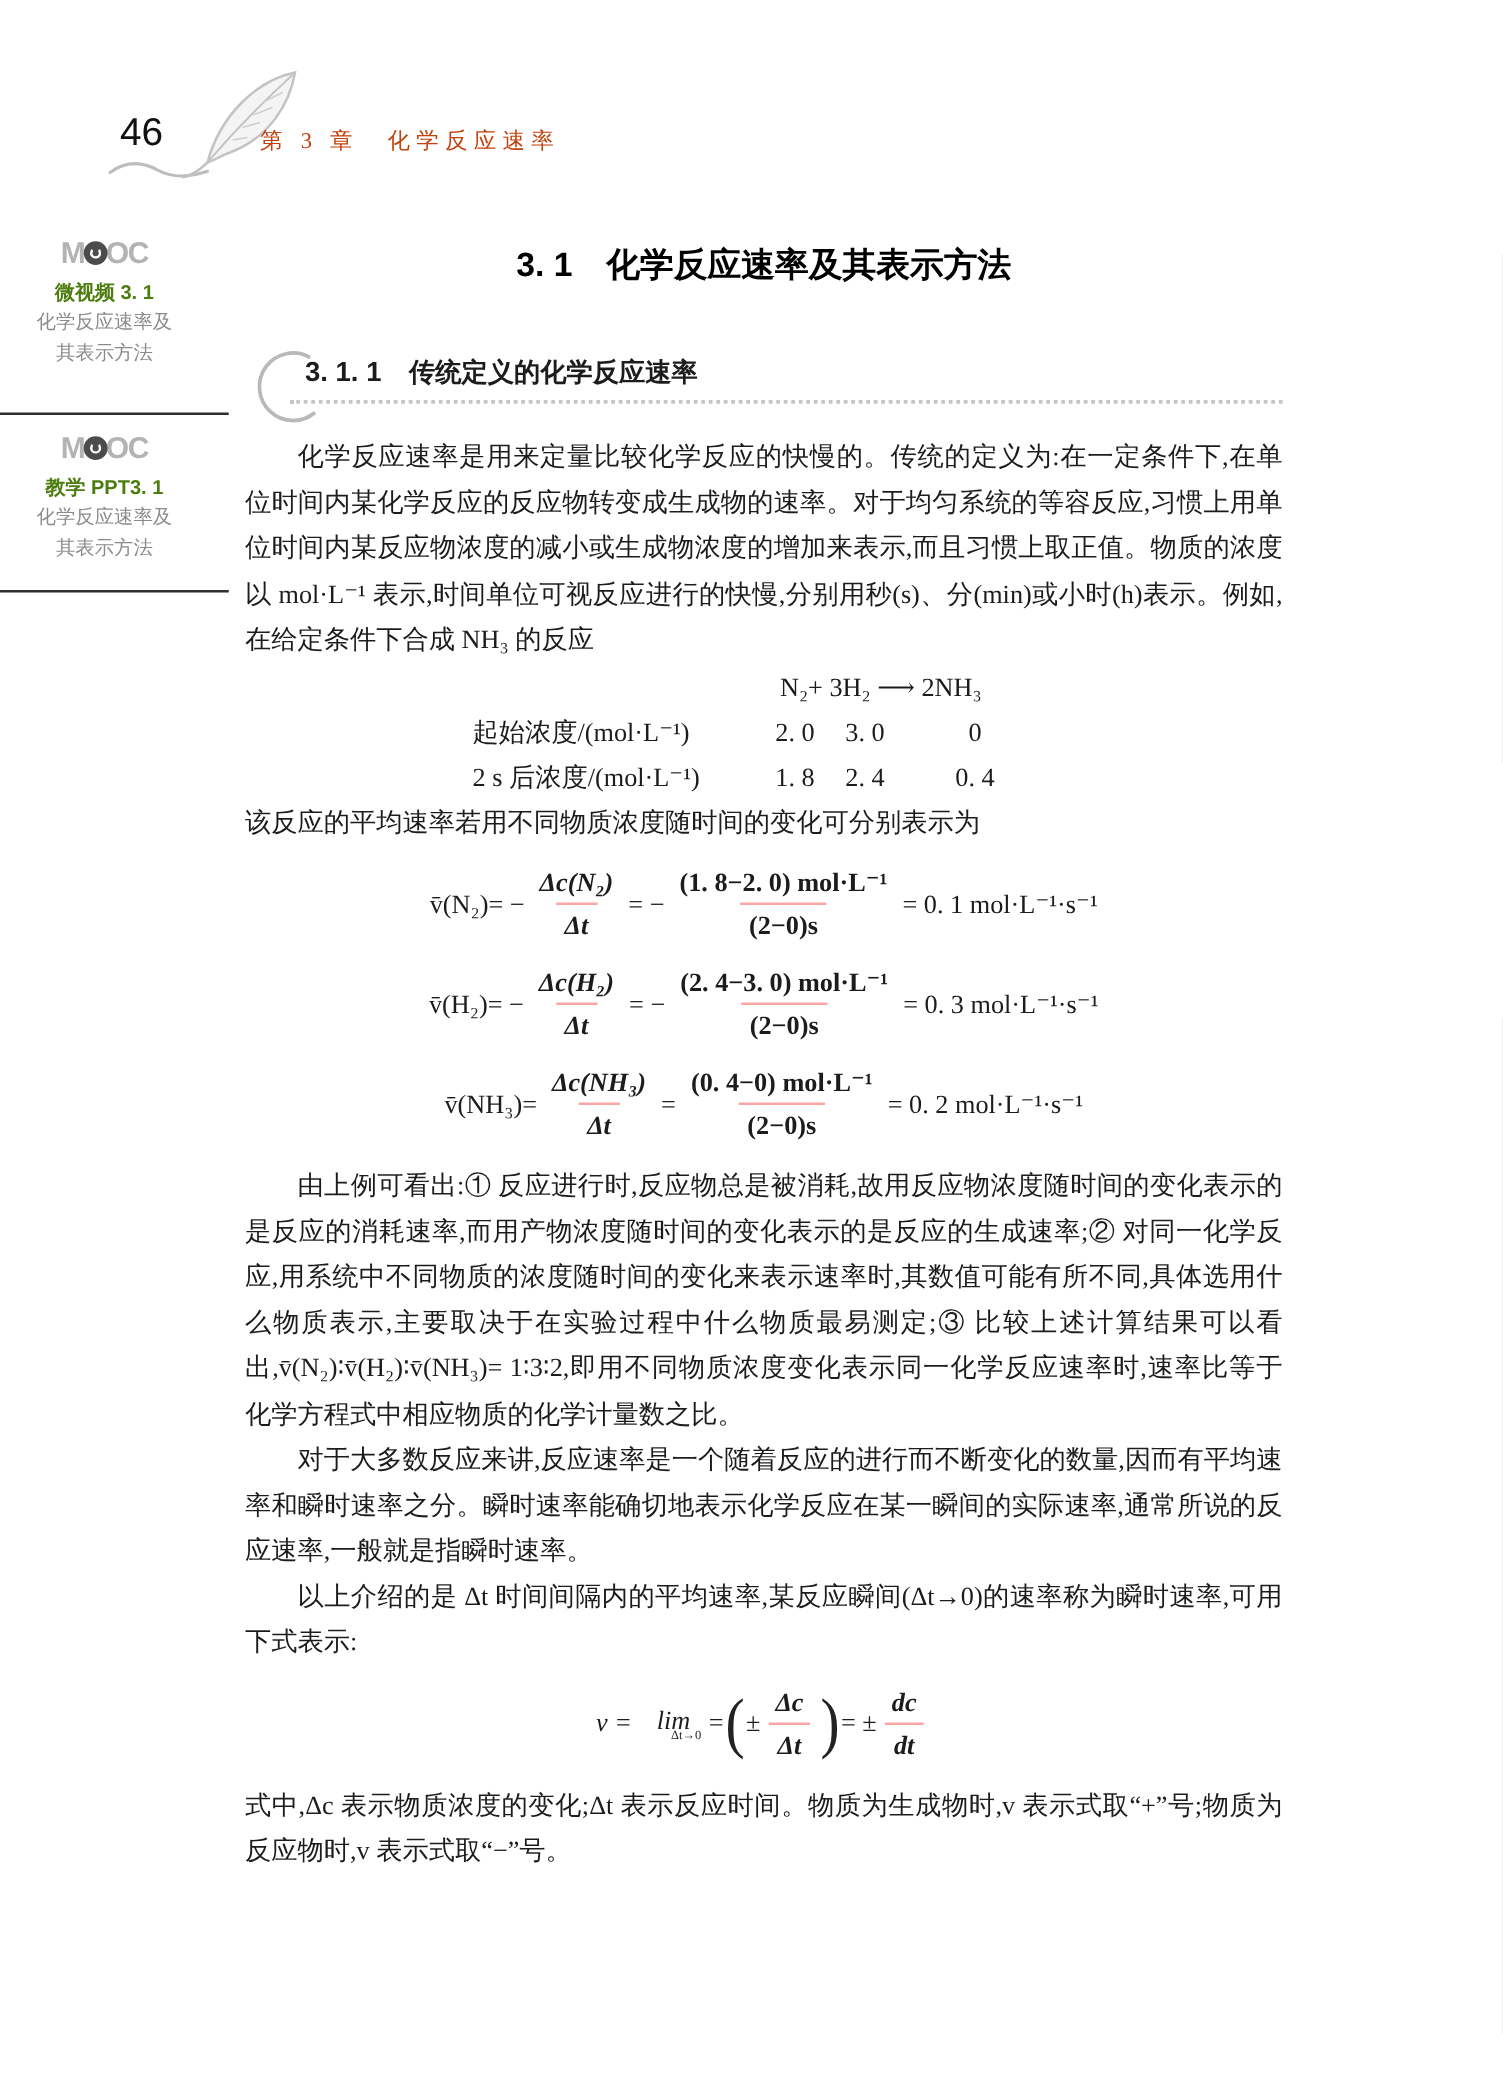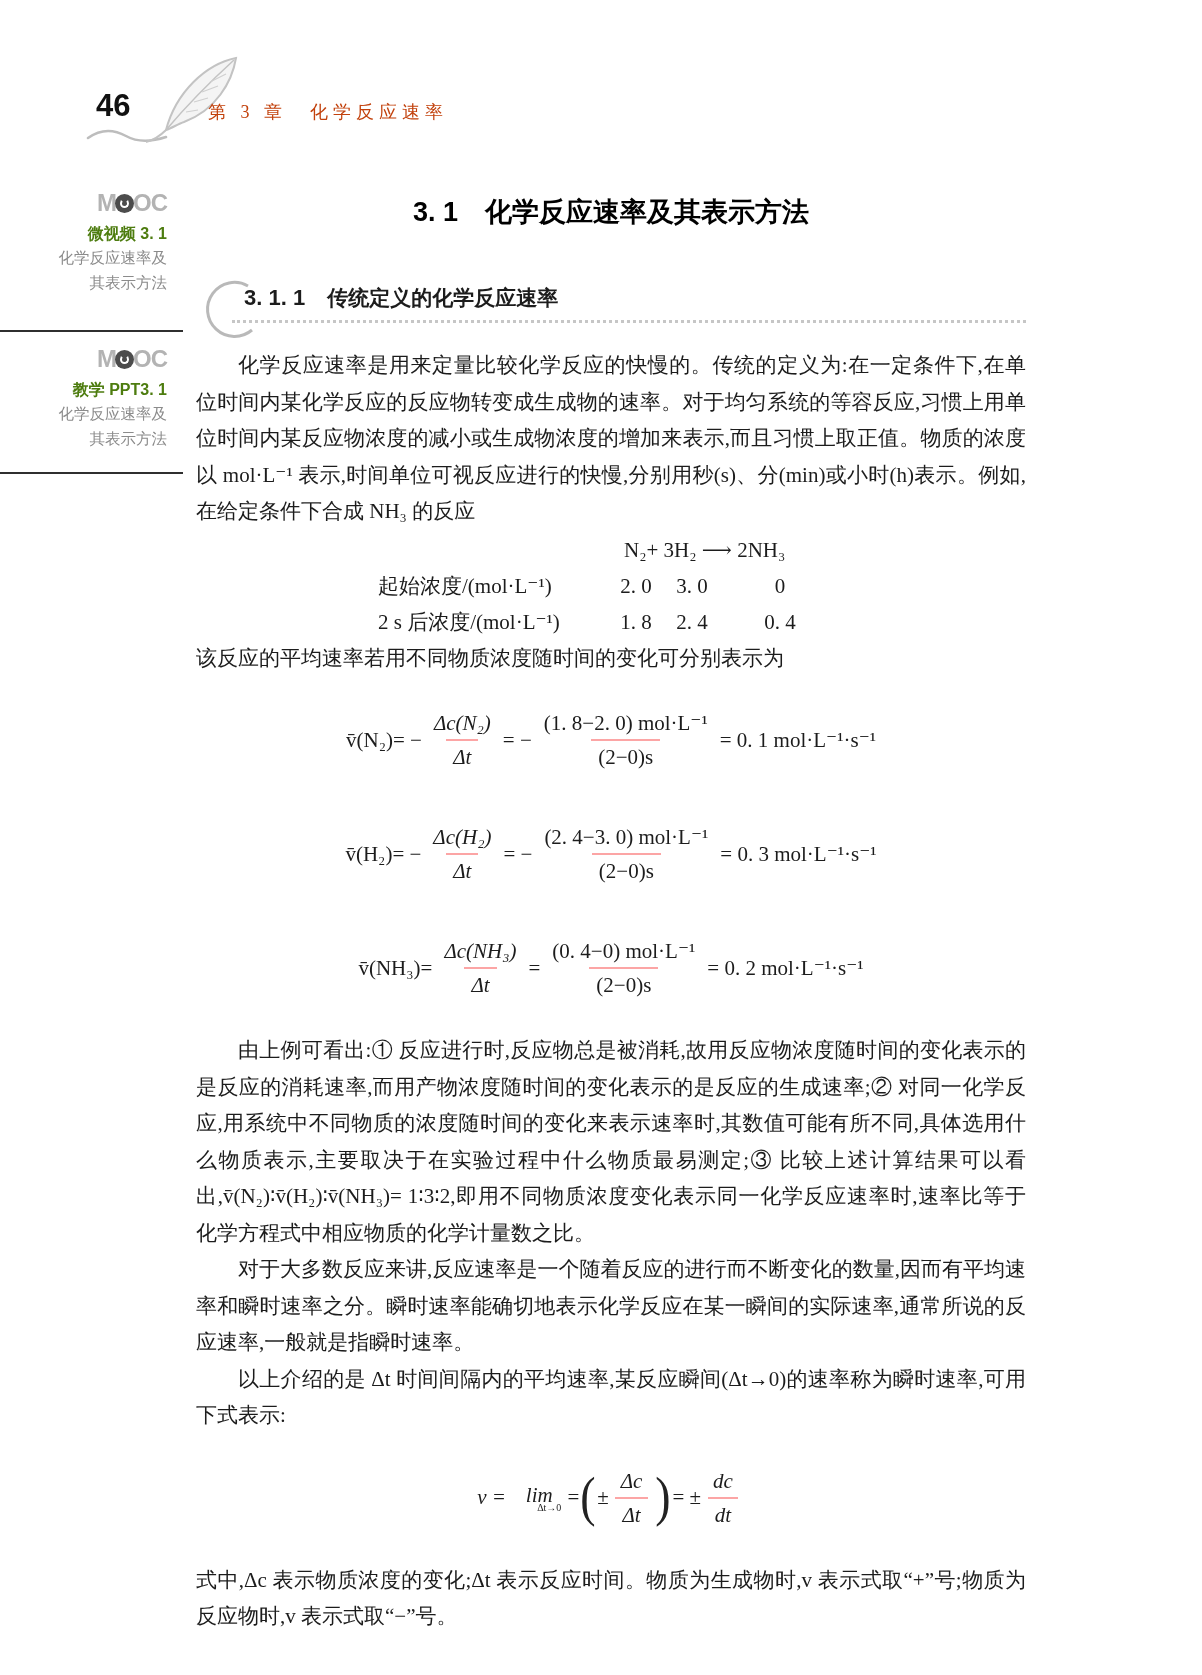--- a/index.html
+++ b/index.html
@@ -1,27 +1,27 @@
 <!DOCTYPE html>
 <html><head>
 <meta charset="utf-8">
 <style>
   html,body{margin:0;padding:0;background:#e8e8e8;}
   .page{position:relative;width:1202px;height:1675px;background:#ffffff;margin:0 auto;
         font-family:"Liberation Serif","DejaVu Serif",serif;color:#1c1c1c;overflow:hidden;}
 
   
   .pagenum{position:absolute;left:96px;top:88px;font-family:"Liberation Sans","DejaVu Sans",sans-serif;
-           font-size:31px;font-weight:bold;color:#111;}
+           font-size:31px;font-weight:normal;color:#111;}
   .squiggle{position:absolute;left:84px;top:126px;}
   .feather{position:absolute;left:128px;top:52px;}
   .chapter{position:absolute;left:208px;top:100px;font-size:18px;letter-spacing:5px;color:#c2410c;}
 
   
-  .sb{position:absolute;left:0;width:183px;text-align:right;padding-right:16px;box-sizing:border-box;}
+  .sb{position:absolute;left:0;width:183px;text-align:center;padding-right:16px;box-sizing:border-box;}
   .sb-video{top:188px;}
   .sb-ppt{top:344px;}
   .mooc{font-family:"Liberation Sans","DejaVu Sans",sans-serif;font-size:24px;font-weight:bold;
         color:#b3b3b3;letter-spacing:-1px;line-height:30px;}
   .mooc .dot{display:inline-block;width:19px;height:19px;border-radius:50%;background:#4c4c4c;
              vertical-align:-2px;margin:0 -1px;position:relative;}
   .mooc .dot::after{content:"";position:absolute;left:5px;top:5px;width:9px;height:9px;border-radius:50%;
              border:2px solid #fff;border-top-color:transparent;box-sizing:border-box;}
   .sb-title{font-family:"Liberation Sans","DejaVu Sans",sans-serif;font-size:16px;font-weight:bold;
             color:#4d7c0f;margin-top:6px;}
@@ -47,21 +47,21 @@
   
   .react{margin-top:2px;font-size:21px;line-height:36px;}
   .react-eq{padding-left:428px;}
   .react-row{display:flex;padding-left:182px;}
   .react-label{width:230px;}
   .rv1,.rv2{width:56px;text-align:center;}
   .rv3{width:120px;text-align:center;}
 
   
   .equation{display:flex;justify-content:center;align-items:center;font-size:21px;margin:14px 0;}
-  .frac{display:inline-flex;flex-direction:column;align-items:center;margin:17px 5px;}
+  .frac{display:inline-flex;flex-direction:column;align-items:center;margin:0 5px;font-weight:bold;}
   .frac .den{border-top:2px solid #fca5a5;}
   .frac .num,.frac .den{padding:1px 7px;line-height:30px;white-space:nowrap;}
   .eqpart{white-space:pre;}
   .limwrap{display:inline-flex;flex-direction:column;align-items:center;margin:0 6px;font-style:italic;}
   .lim-sub{font-size:10px;margin-top:-6px;font-style:normal;margin-left:20px;}
   .bigparen{font-size:54px;font-weight:100;line-height:0.8;color:#222;transform:scaleX(0.85);}
   .ital{font-style:italic;}
 </style>
 </head>
 <body>

